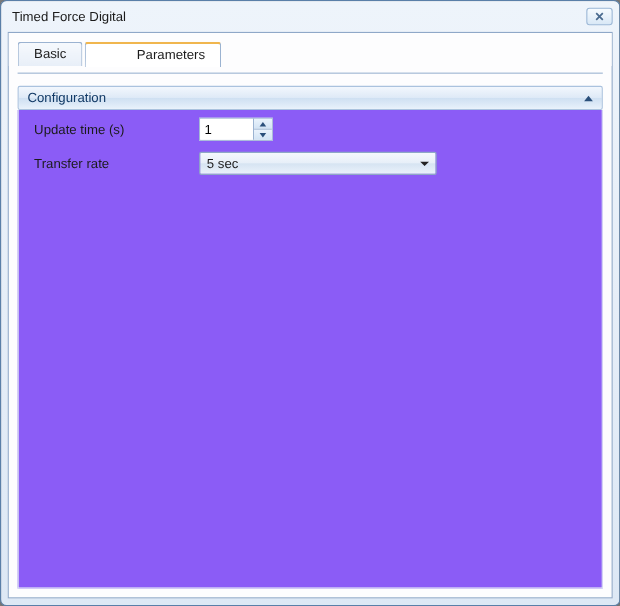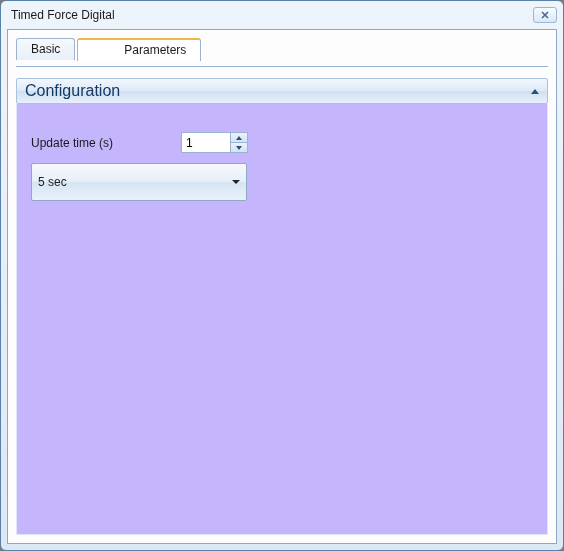--- a/index.html
+++ b/index.html
@@ -91,35 +91,35 @@
   }
   .section-header {
     background: linear-gradient(to bottom, #f2f7fd 0%, #dfeaf7 48%, #cfe0f2 52%, #e8f1fb 100%);
     border: 1px solid #aac2de;
     border-radius: 2px;
     padding: 3px 8px;
     display: flex;
     align-items: center;
     cursor: pointer;
     color: #123a66;
-    font-size: 16px;
+    font-size: 12px;
   }
   .section-header .caret {
     margin-left: auto;
     width: 0; height: 0;
     border-left: 4px solid transparent;
     border-right: 4px solid transparent;
     border-bottom: 5px solid #2a4f7a;
   }
   .section-body {
     border: 1px solid #dfe8f3;
     border-top: none;
     flex: 1;
-    padding: 28px 14px;
-    background: #c4b5fd;
+    padding: 7px 14px;
+    background: #8b5cf6;
   }
   .form-row {
     display: flex;
     align-items: center;
     margin-bottom: 10px;
   }
   .form-label { width: 150px; color: #1b1b1b; }
   .numeric {
     display: flex;
     border: 1px solid #9bb3d1;
@@ -150,21 +150,21 @@
   }
   .spin-btn:first-child { border-bottom: 1px solid #9bb3d1; }
   .spin-btn .arr {
     width: 0; height: 0;
     border-left: 3px solid transparent;
     border-right: 3px solid transparent;
   }
   .spin-btn.up .arr { border-bottom: 4px solid #2a4f7a; }
   .spin-btn.down .arr { border-top: 4px solid #2a4f7a; }
   .combo {
-    height: 38px;
+    height: 21px;
     width: 216px;
     border: 1px solid #8ea8c6;
     border-radius: 2px;
     background: linear-gradient(to bottom, #f5f9fd 0%, #e7eff8 48%, #d6e4f2 52%, #eaf2fb 100%);
     display: flex;
     align-items: center;
     padding: 0 2px 0 6px;
     cursor: pointer;
     color: #1b1b1b;
     font-size: 12px;
@@ -222,20 +222,21 @@
                   <span class="arr"></span>
                 </div>
               <div class="spin-btn down">
                   <span class="arr"></span>
                 </div>
             </div>
           </div>
         </div>
 
         <div class="form-row">
+          <span class="form-label">Transfer rate</span>
           <div class="combo">
             <span>5 sec</span>
             <span class="combo-arrow">
               <span class="arr"></span>
             </span>
           </div>
         </div>
 
       </div>
     </div>

